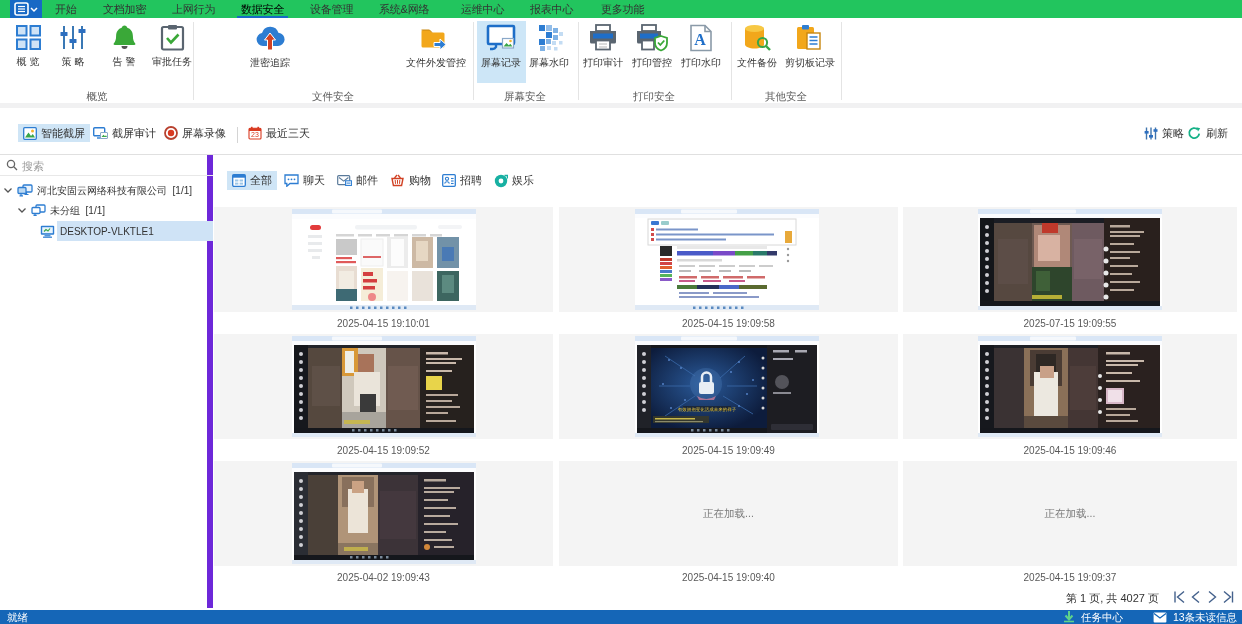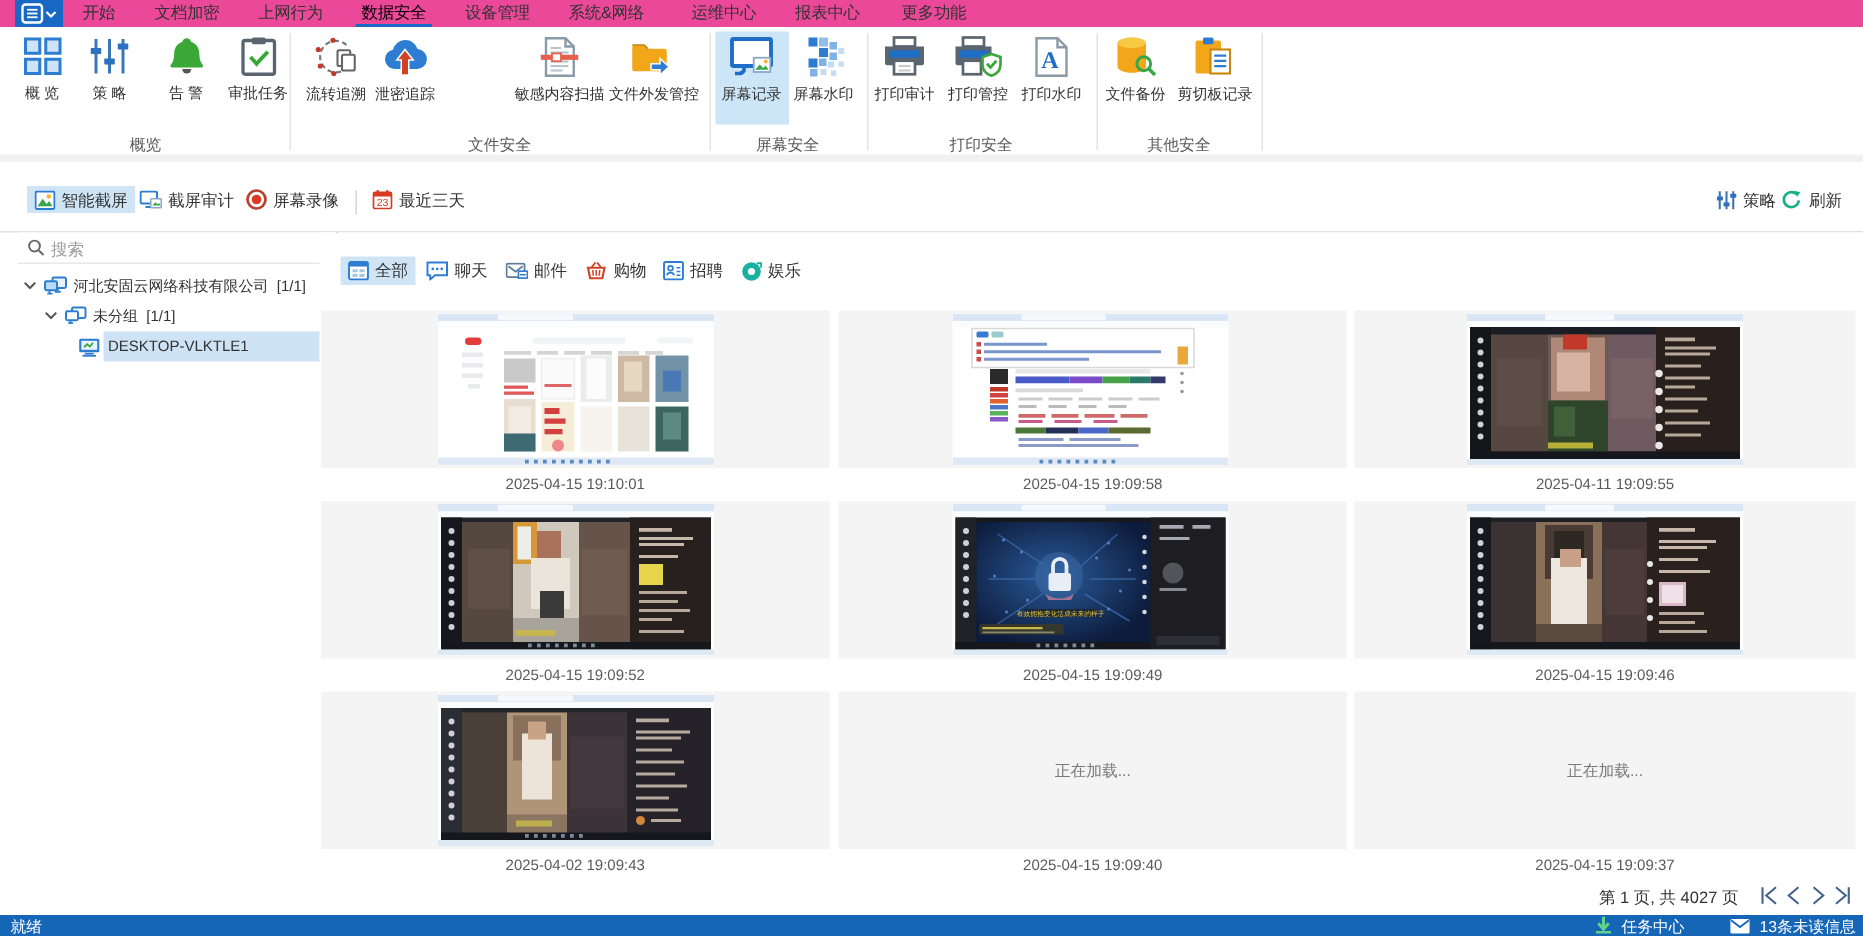--- a/index.html
+++ b/index.html
@@ -1,21 +1,21 @@
 <!DOCTYPE html>
 <html><head>
 <meta charset="utf-8">
 <style>
 * { margin:0; padding:0; box-sizing:border-box; }
 html,body { width:1242px; height:624px; overflow:hidden; background:#fff;
   font-family:"Liberation Sans", sans-serif; }
 #app { position:relative; width:1242px; height:624px; }
 
 
-#menubar { position:absolute; left:0; top:0; width:1242px; height:18px; background:#ec4899; }
+#menubar { position:absolute; left:0; top:0; width:1242px; height:18px; background:#22c55e; }
 #appbtn { position:absolute; left:10px; top:0; width:32px; height:18px; background:#1869c5; }
 .mitem { position:absolute; top:0; height:18px; line-height:19px; font-size:11px; color:#333; letter-spacing:-0.2px; }
 .mitem.sel { color:#000; }
 .msel-line { position:absolute; left:237px; top:16px; width:51px; height:2px; background:#1869c5; }
 
 
 #ribbon { position:absolute; left:0; top:18px; width:1242px; height:85px; background:#fff; }
 #band { position:absolute; left:0; top:103px; width:1242px; height:5px; background:#f1f1f2; }
 .rsep { position:absolute; top:4px; height:78px; width:1px; background:#e4e4e4; }
 .ritem { position:absolute; top:4px; width:90px; text-align:center; }
@@ -25,21 +25,21 @@
 #rsel { position:absolute; left:477px; top:3px; width:49px; height:62px; background:#cde6f7; }
 
 
 #tabrow { position:absolute; left:0; top:108px; width:1242px; height:47px; background:#fff; border-bottom:1px solid #e0e0e0; }
 .tbtn { position:absolute; top:16px; height:18px; display:flex; align-items:center; font-size:11px; color:#333; padding:0 5px; white-space:nowrap; }
 .tbtn svg { margin-right:4px; }
 .tbtn.sel { background:#cfe5f6; }
 .tsep { position:absolute; left:237px; top:19px; width:1px; height:16px; background:#d4d4d4; }
 
 
-#sidebar { position:absolute; left:12px; top:155px; width:213px; height:453px; background:#fff; border-right:1px solid #6d28d9; }
+#sidebar { position:absolute; left:0; top:155px; width:213px; height:453px; background:#fff; border-right:6px solid #6d28d9; }
 #searchrow { position:absolute; left:0; top:0; width:213px; height:21px; border-bottom:1px solid #e8e8e8; }
 #searchrow span { position:absolute; left:22px; top:4px; font-size:11px; color:#9a9a9a; }
 .titem { position:absolute; height:19px; display:flex; align-items:center; font-size:10px; color:#333; white-space:nowrap; }
 .chev { width:8px; height:5px; margin-right:5px; flex:none; }
 #devsel { position:absolute; left:57px; top:66px; width:156px; height:20px; background:#cfe3f6; }
 
 
 #content { position:absolute; left:213px; top:155px; width:1029px; height:453px; background:#fff; }
 .fbtn { position:absolute; top:16px; height:19px; display:flex; align-items:center; font-size:11px; color:#333; padding:0 5px; white-space:nowrap; }
 .fbtn svg { margin-right:4px; }
@@ -131,56 +131,26 @@
   </div>
   <div class="ritem" style="left:127px;">
     <svg class="ricon" width="25" height="27" viewBox="0 0 25 27">
       <rect x="2" y="3" width="21" height="22.5" rx="1.5" fill="#fff" stroke="#5a6570" stroke-width="2.2"></rect>
       <rect x="8" y="1" width="9" height="4.5" rx="1" fill="#5a6570"></rect>
       <path d="M7 14 l4 4.5 l7.5 -8" fill="none" stroke="#3aa838" stroke-width="2.6"></path>
     </svg>
     <div class="rlabel">审批任务</div>
   </div>
 
-  <div class="ritem" style="left:179px;">
-    <svg class="ricon" width="30" height="28" viewBox="0 0 30 28">
-      <path d="M22 6 A10.5 10.5 0 1 0 24.5 18" fill="none" stroke="#777" stroke-width="1.4" stroke-dasharray="3.4 2.4"></path>
-      <g fill="#c0392b">
-            <circle cx="13" cy="2.8" r="1.7"></circle>
-            <circle cx="3.2" cy="9" r="1.7"></circle>
-            <circle cx="4.5" cy="20" r="1.7"></circle>
-            <circle cx="13.5" cy="25" r="1.7"></circle>
-          </g>
-      <rect x="16" y="9.5" width="8.5" height="10.5" rx="1" fill="#fff" stroke="#666" stroke-width="1.4"></rect>
-      <rect x="19" y="12.5" width="8.5" height="10.5" rx="1" fill="#fff" stroke="#666" stroke-width="1.4"></rect>
-    </svg>
-    <div class="rlabel">流转追溯</div>
-  </div>
   <div class="ritem" style="left:225px;">
     <svg class="ricon" width="32" height="28" viewBox="0 0 32 28">
       <path d="M9 22 a6.5 6.5 0 0 1 -1 -12.9 a8.5 8.5 0 0 1 16.4 -0.4 a6 6 0 0 1 -0.9 13.3 Z" fill="#2d7dd2"></path>
       <path d="M16 9 L21.5 16 h-3 v10 h-5 v-10 h-3 Z" fill="#d14224" stroke="#fff" stroke-width="1"></path>
     </svg>
     <div class="rlabel">泄密追踪</div>
-  </div>
-  <div class="ritem" style="left:328px;">
-    <svg class="ricon" width="26" height="28" viewBox="0 0 26 28">
-      <path d="M4 1.5 h13 l5.5 5.5 v19.5 h-18.5 Z" fill="#fff" stroke="#8a9aa8" stroke-width="1.6"></path>
-      <path d="M17 1.5 v5.5 h5.5" fill="none" stroke="#8a9aa8" stroke-width="1.6"></path>
-      <g stroke="#b8c4cd" stroke-width="1.4">
-            <line x1="7" y1="8" x2="14" y2="8"></line>
-            <line x1="7" y1="11" x2="19" y2="11"></line>
-            <line x1="7" y1="17" x2="19" y2="17"></line>
-            <line x1="7" y1="20" x2="19" y2="20"></line>
-            <line x1="7" y1="23" x2="15" y2="23"></line>
-          </g>
-      <rect x="0.5" y="12.5" width="25" height="3.4" fill="#e8604c"></rect>
-      <rect x="8" y="11.6" width="6" height="5.2" fill="#fff" stroke="#e8604c" stroke-width="1.2"></rect>
-    </svg>
-    <div class="rlabel">敏感内容扫描</div>
   </div>
   <div class="ritem" style="left:391px;">
     <svg class="ricon" width="32" height="28" viewBox="0 0 32 28">
       <path d="M1.5 6 v16 a1.5 1.5 0 0 0 1.5 1.5 h20 a1.5 1.5 0 0 0 1.5 -1.5 v-12 a1.5 1.5 0 0 0 -1.5 -1.5 h-11 l-2.5 -2.5 h-6.5 a1.5 1.5 0 0 0 -1.5 1.5 Z" fill="#f2a71b"></path>
       <path d="M1.5 6 h8 l2.5 2.5" fill="none" stroke="#c8860e" stroke-width="1"></path>
       <path d="M20 15 l6 5.5 l-6 5.5 v-3.5 h-6 v-4 h6 Z" fill="#2d7dd2" stroke="#fff" stroke-width="1"></path>
     </svg>
     <div class="rlabel">文件外发管控</div>
   </div>
 
@@ -646,21 +616,21 @@
                 <circle cx="128" cy="52" r="2.5"></circle>
                 <circle cx="128" cy="64" r="2.5"></circle>
                 <circle cx="128" cy="76" r="2.5"></circle>
                 <circle cx="128" cy="88" r="2.5"></circle>
               </g>
         <rect x="2" y="92" width="180" height="5" fill="#15171c"></rect>
         <rect y="97" width="184" height="4" fill="#dfe9f5"></rect>
       </svg>
     </div>
   </div>
-  <div class="tstamp" style="left:690px; top:163px; width:334px;">2025-04-11 19:09:55</div>
+  <div class="tstamp" style="left:690px; top:163px; width:334px;">2025-07-15 19:09:55</div>
 
   <div class="cell" style="left:1px; top:179px;">
     <div class="thumb">
       <svg width="184" height="101" viewBox="0 0 184 101">
         <rect width="184" height="101" fill="#fff"></rect>
         <rect width="184" height="5" fill="#d9e6f6"></rect>
               <rect x="40" y="0.5" width="50" height="4" rx="1" fill="#f5f8fc"></rect>
         <rect y="5" width="184" height="4" fill="#fbfcfe"></rect>
         <rect x="2" y="9" width="180" height="88" fill="#22242a"></rect>
         <rect x="2" y="9" width="14" height="88" fill="#16181d"></rect>

